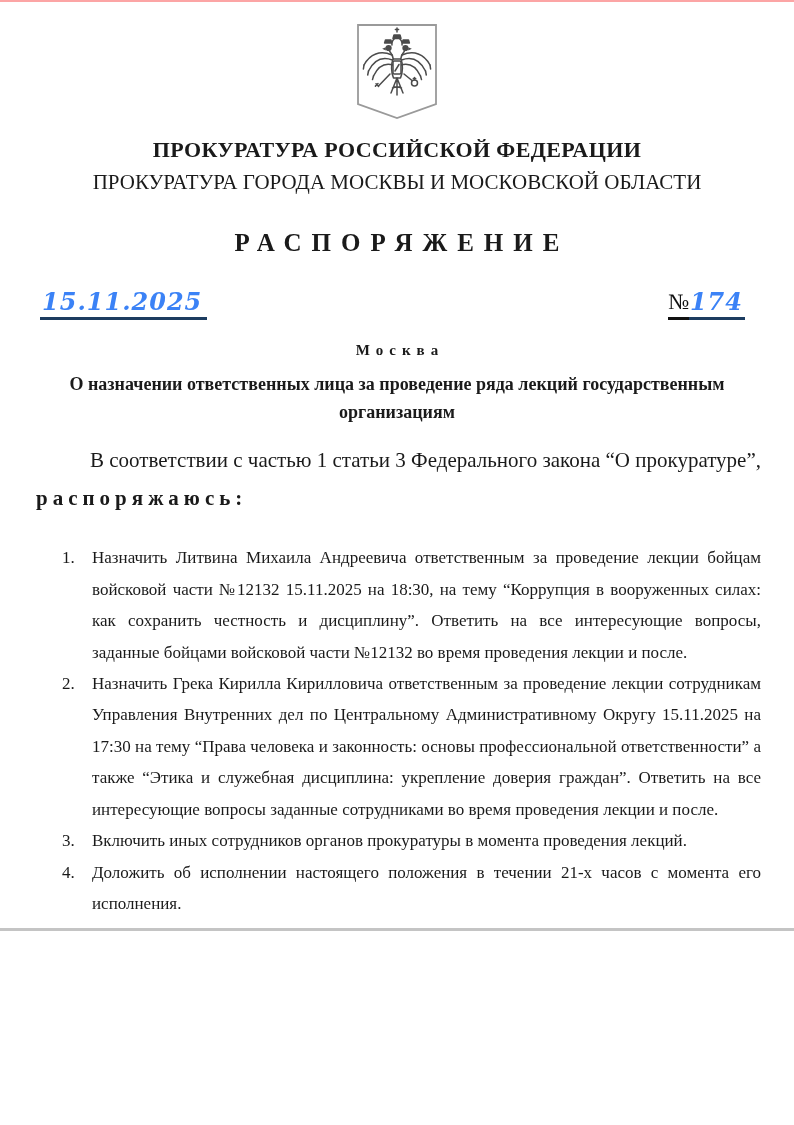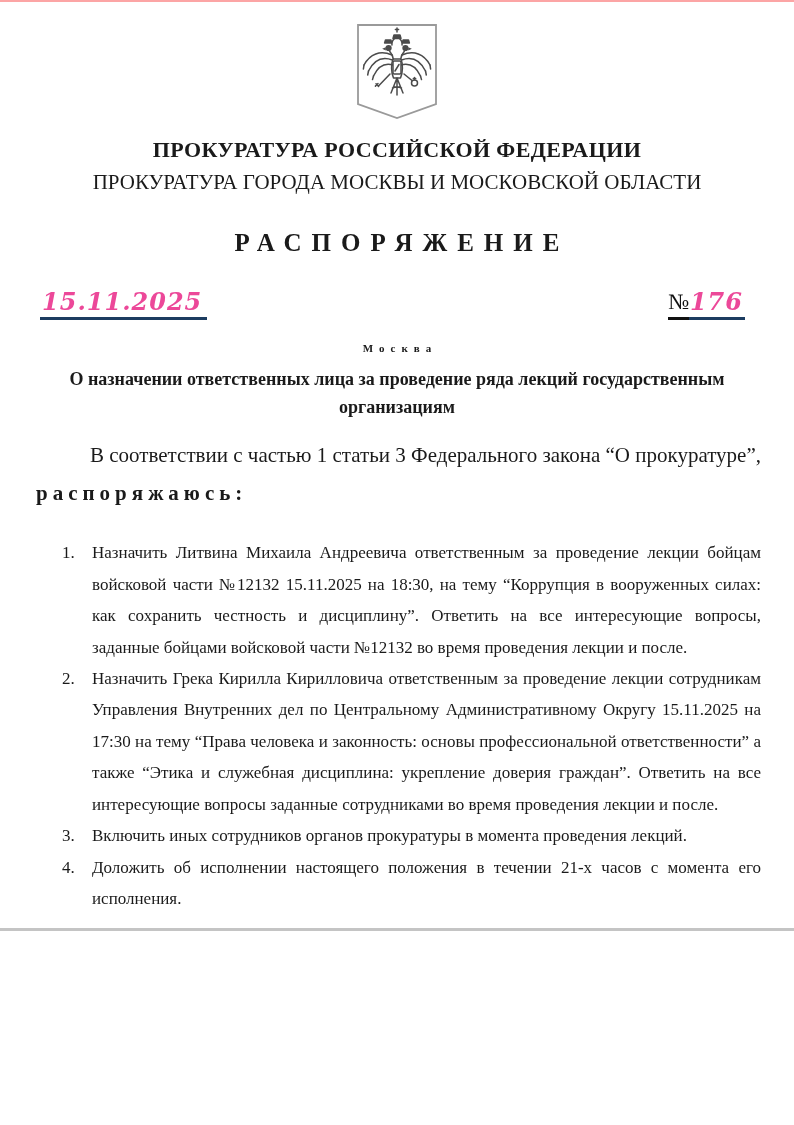--- a/index.html
+++ b/index.html
@@ -29,32 +29,32 @@
     letter-spacing:10px; text-indent:10px;
     margin-top:34px;
   }
   .meta-row {
     display:flex; justify-content:space-between; align-items:flex-end;
     margin:30px 49px 0 40px;
   }
   .handwrite {
     font-family:"DejaVu Serif", serif;
     font-style:italic; font-weight:bold;
-    color:#ec4899; font-size:24px; letter-spacing:1px;
+    color:#3b82f6; font-size:24px; letter-spacing:1px;
     display:inline-block;
   }
   .date-val { border-bottom:3px solid #1c3c60; padding:0 5px 1px 2px; }
   .doc-number { display:inline-flex; align-items:flex-end; }
   .no-sign {
     font-size:22px; font-weight:normal; color:#111111;
     border-bottom:3px solid #111111; padding-bottom:1px; line-height:1.2;
   }
   .num-val { border-bottom:3px solid #1c3c60; padding:0 2px 1px 1px; }
   .city {
-    text-align:center; font-weight:bold; font-size:11px;
+    text-align:center; font-weight:bold; font-size:15px;
     letter-spacing:6px; text-indent:6px; margin-top:22px;
   }
   .subject {
     text-align:center; font-weight:bold; font-size:18px; line-height:1.55;
     max-width:700px; margin:12px auto 0;
   }
   .intro {
     margin:14px 33px 0 36px;
     font-size:21px; line-height:1.85; text-align:justify;
     text-indent:54px;
@@ -112,21 +112,21 @@
 
   <div class="org1">ПРОКУРАТУРА РОССИЙСКОЙ ФЕДЕРАЦИИ</div>
   <div class="org2">ПРОКУРАТУРА ГОРОДА МОСКВЫ И МОСКОВСКОЙ ОБЛАСТИ</div>
 
   <div class="doctype">РАСПОРЯЖЕНИЕ</div>
 
   <div class="meta-row">
     <span class="handwrite date-val">15.11.2025</span>
     <span class="doc-number">
       <span class="no-sign">№</span>
-        <span class="handwrite num-val">176</span>
+        <span class="handwrite num-val">174</span>
     </span>
   </div>
 
   <div class="city">Москва</div>
 
   <div class="subject">О назначении ответственных лица за проведение ряда лекций государственным организациям</div>
 
   <p class="intro">
     <span>В соответствии с частью 1 статьи 3 Федерального закона “О прокуратуре”, </span><span class="bold-spaced">распоряжаюсь:</span>
   </p>

